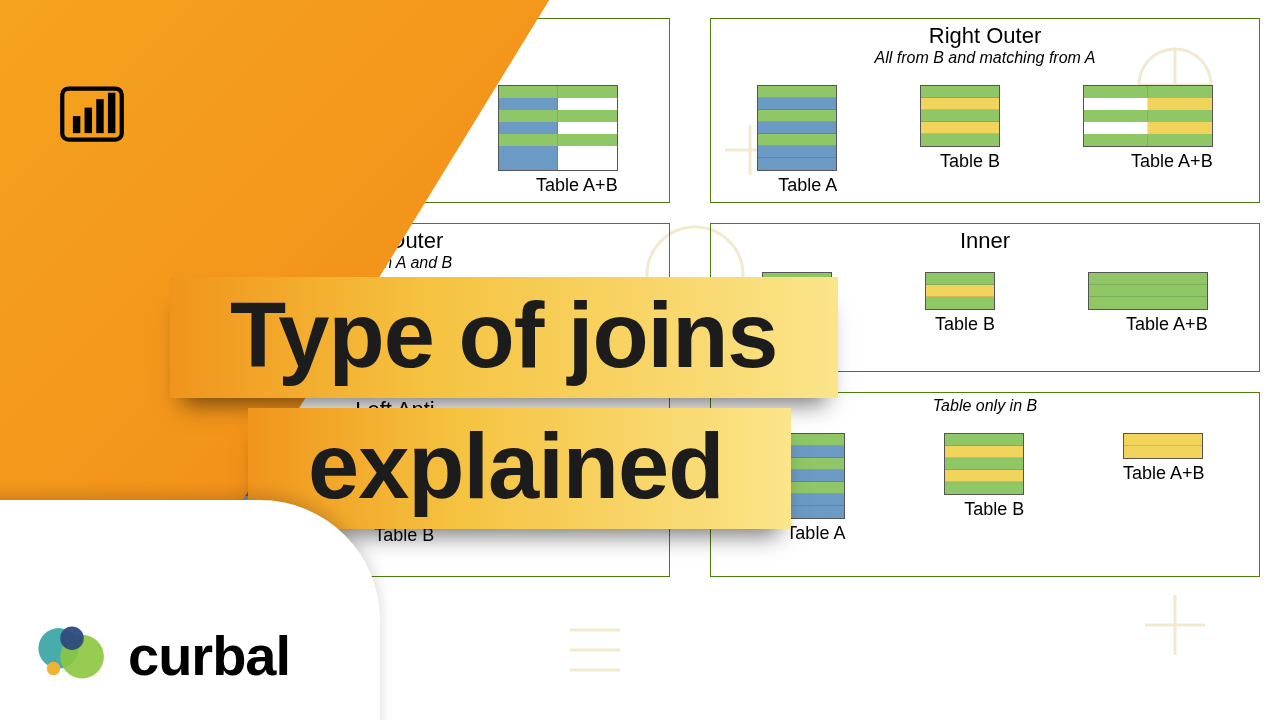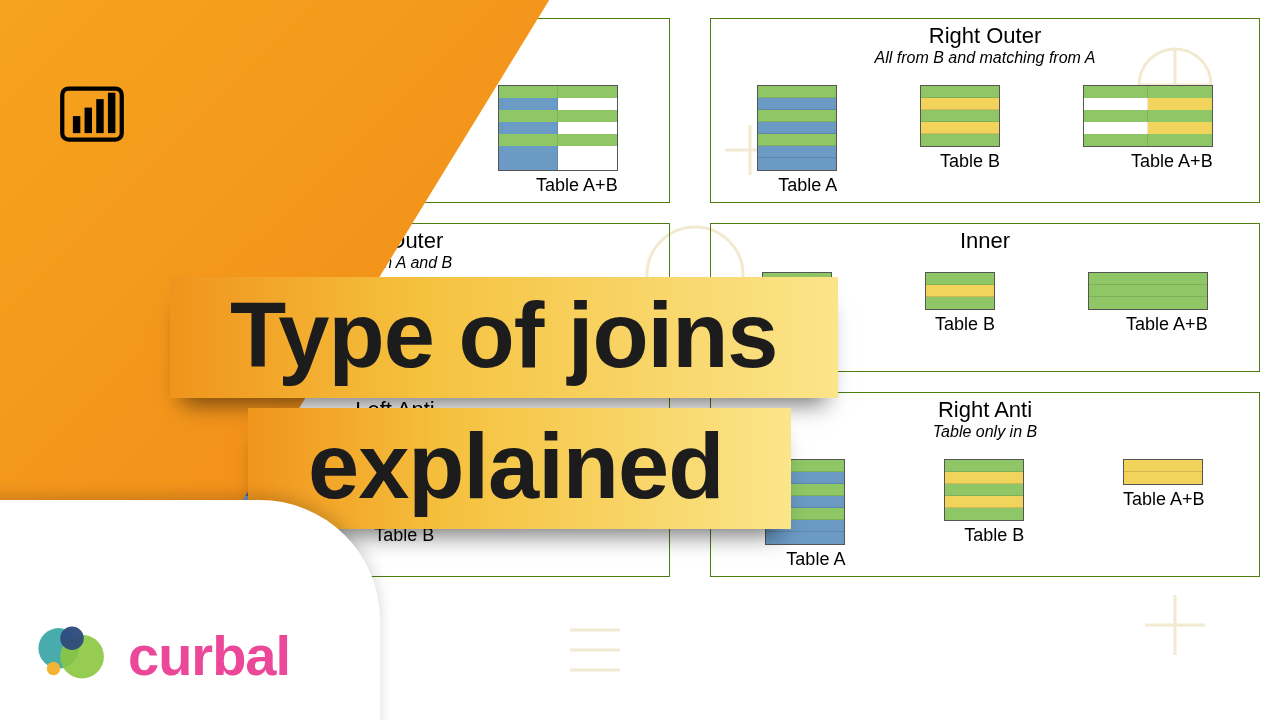--- a/index.html
+++ b/index.html
@@ -124,21 +124,21 @@
     display: flex; align-items: center; justify-content: flex-start;
     padding-left: 70px;
     padding-top: 50px;
   }
   .curbal {
     display: flex; align-items: center; gap: 14px;
   }
   .curbal .txt {
     font-size: 56px;
     font-weight: 700;
-    color: #ec4899;
+    color: #000000;
     letter-spacing: -1px;
   }
   .curbal svg { width: 84px; height: 84px; }
 </style>
 </head>
 <body>
 
 <div class="doodles">
   <svg style="top:40px;right:60px" width="90" height="90">
       <circle cx="45" cy="45" r="36"></circle>
@@ -376,21 +376,20 @@
             <div class="r blue"></div>
             <div class="r blue"></div>
           </div>
           <div class="lbl">Table A+B</div>
         </div>
     </div>
   </div>
 
   <div class="panel">
     <div class="panel-hdr">
-      <div class="p-title">Right Anti</div>
       <div class="p-sub">Table only in B</div>
     </div>
     <div class="panel-body">
       <div class="tblwrap">
           <div class="tbl" style="width:80px">
             <div class="r green"></div>
             <div class="r blue"></div>
             <div class="r green"></div>
             <div class="r blue"></div>
             <div class="r green"></div>

